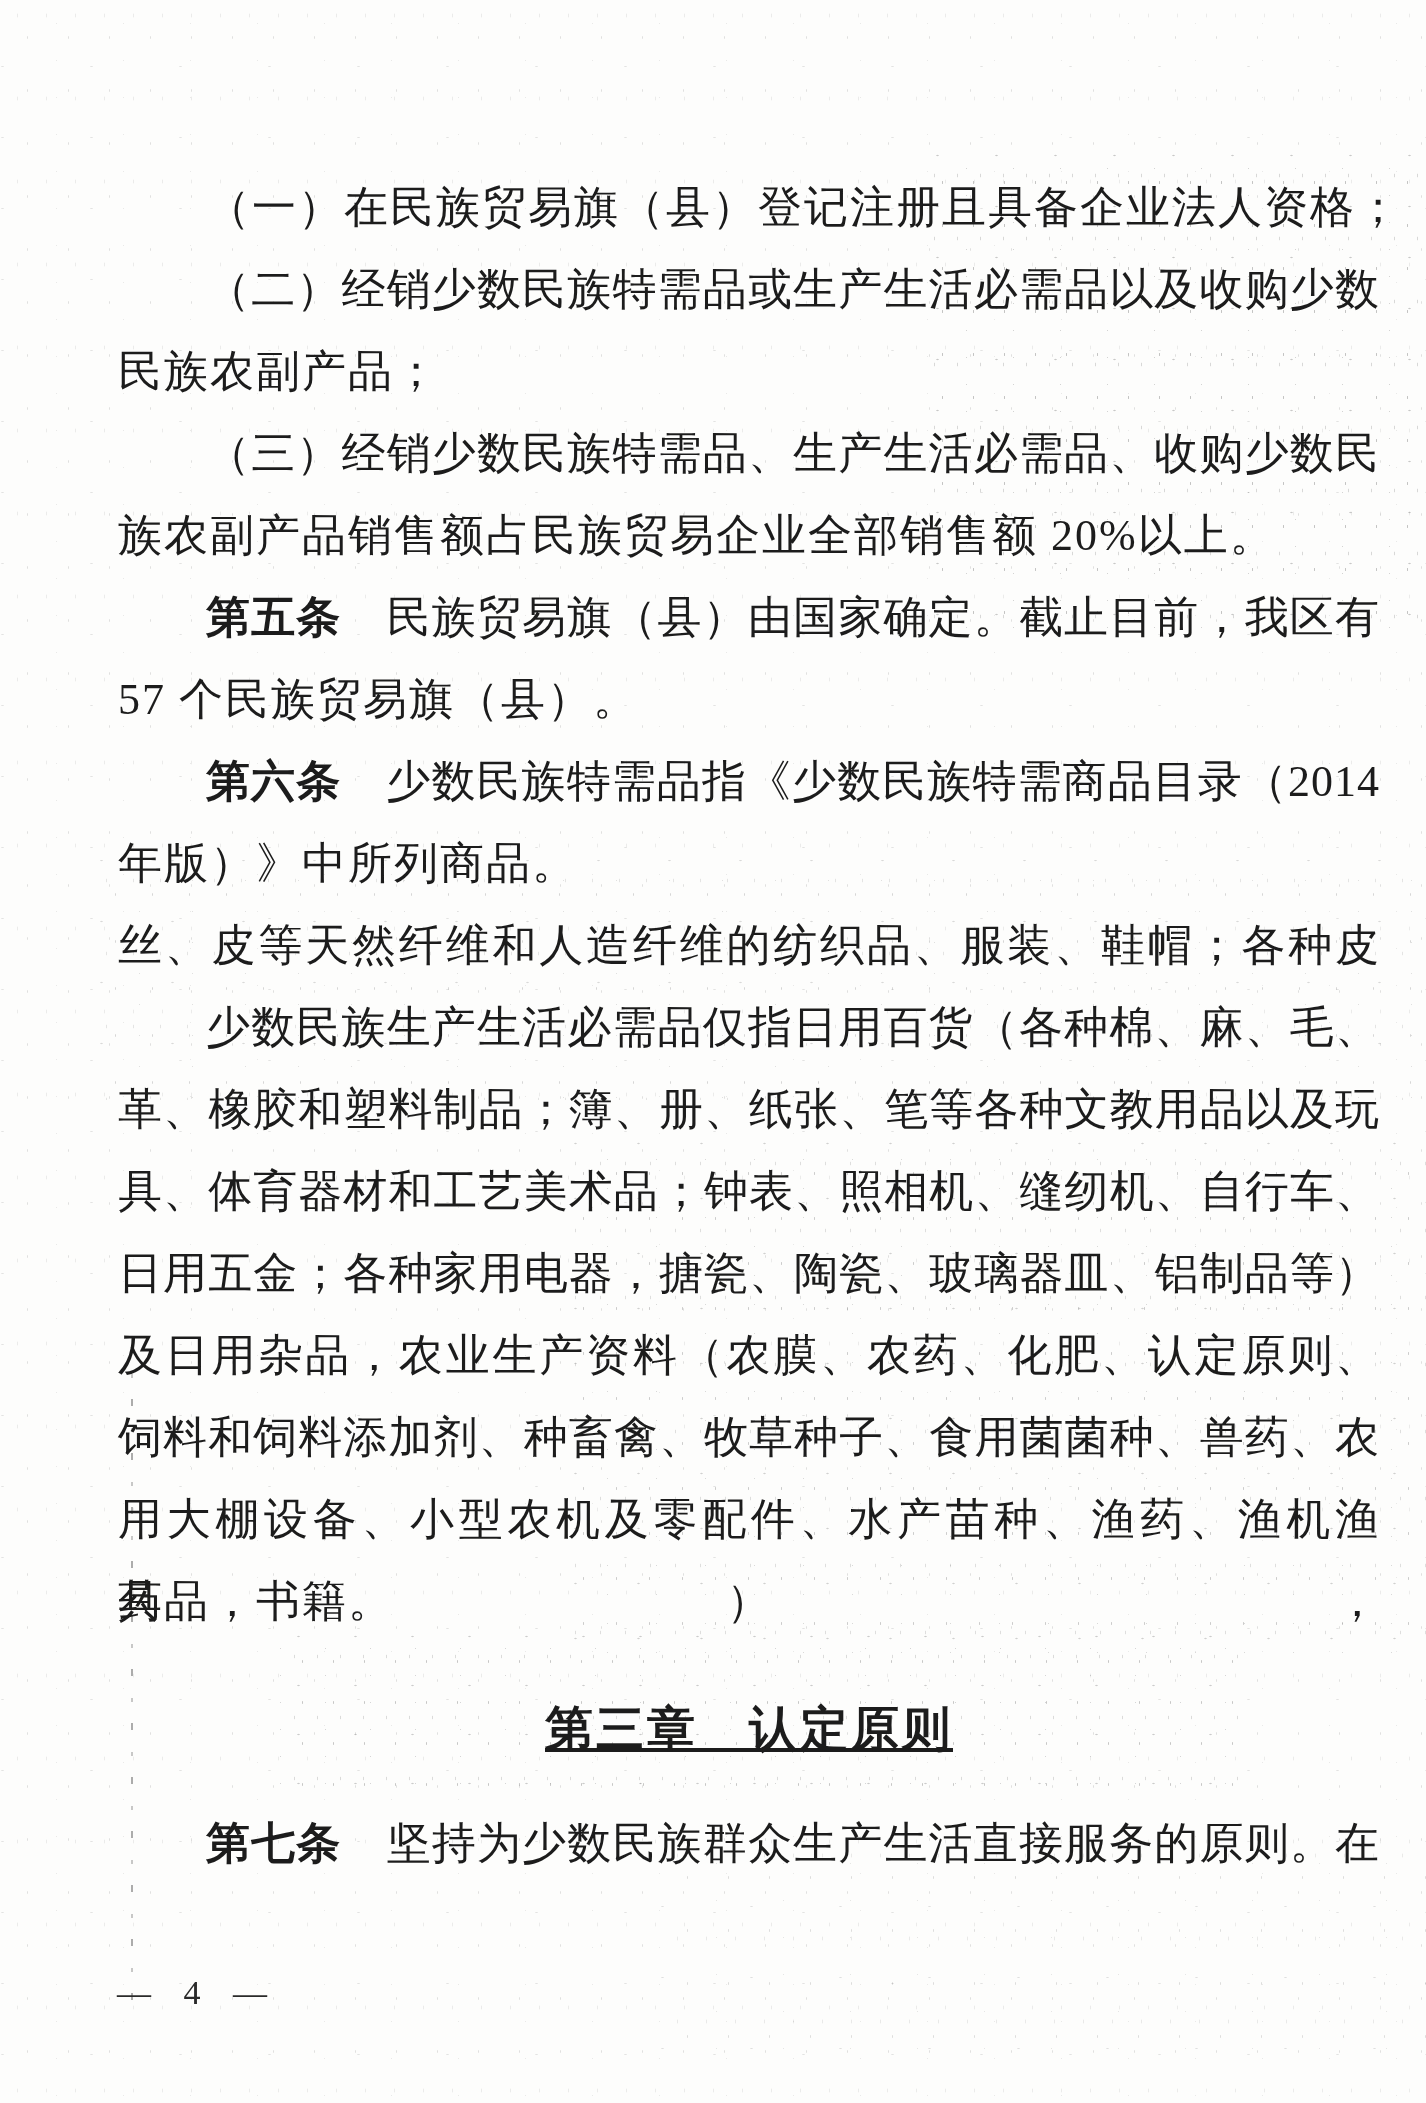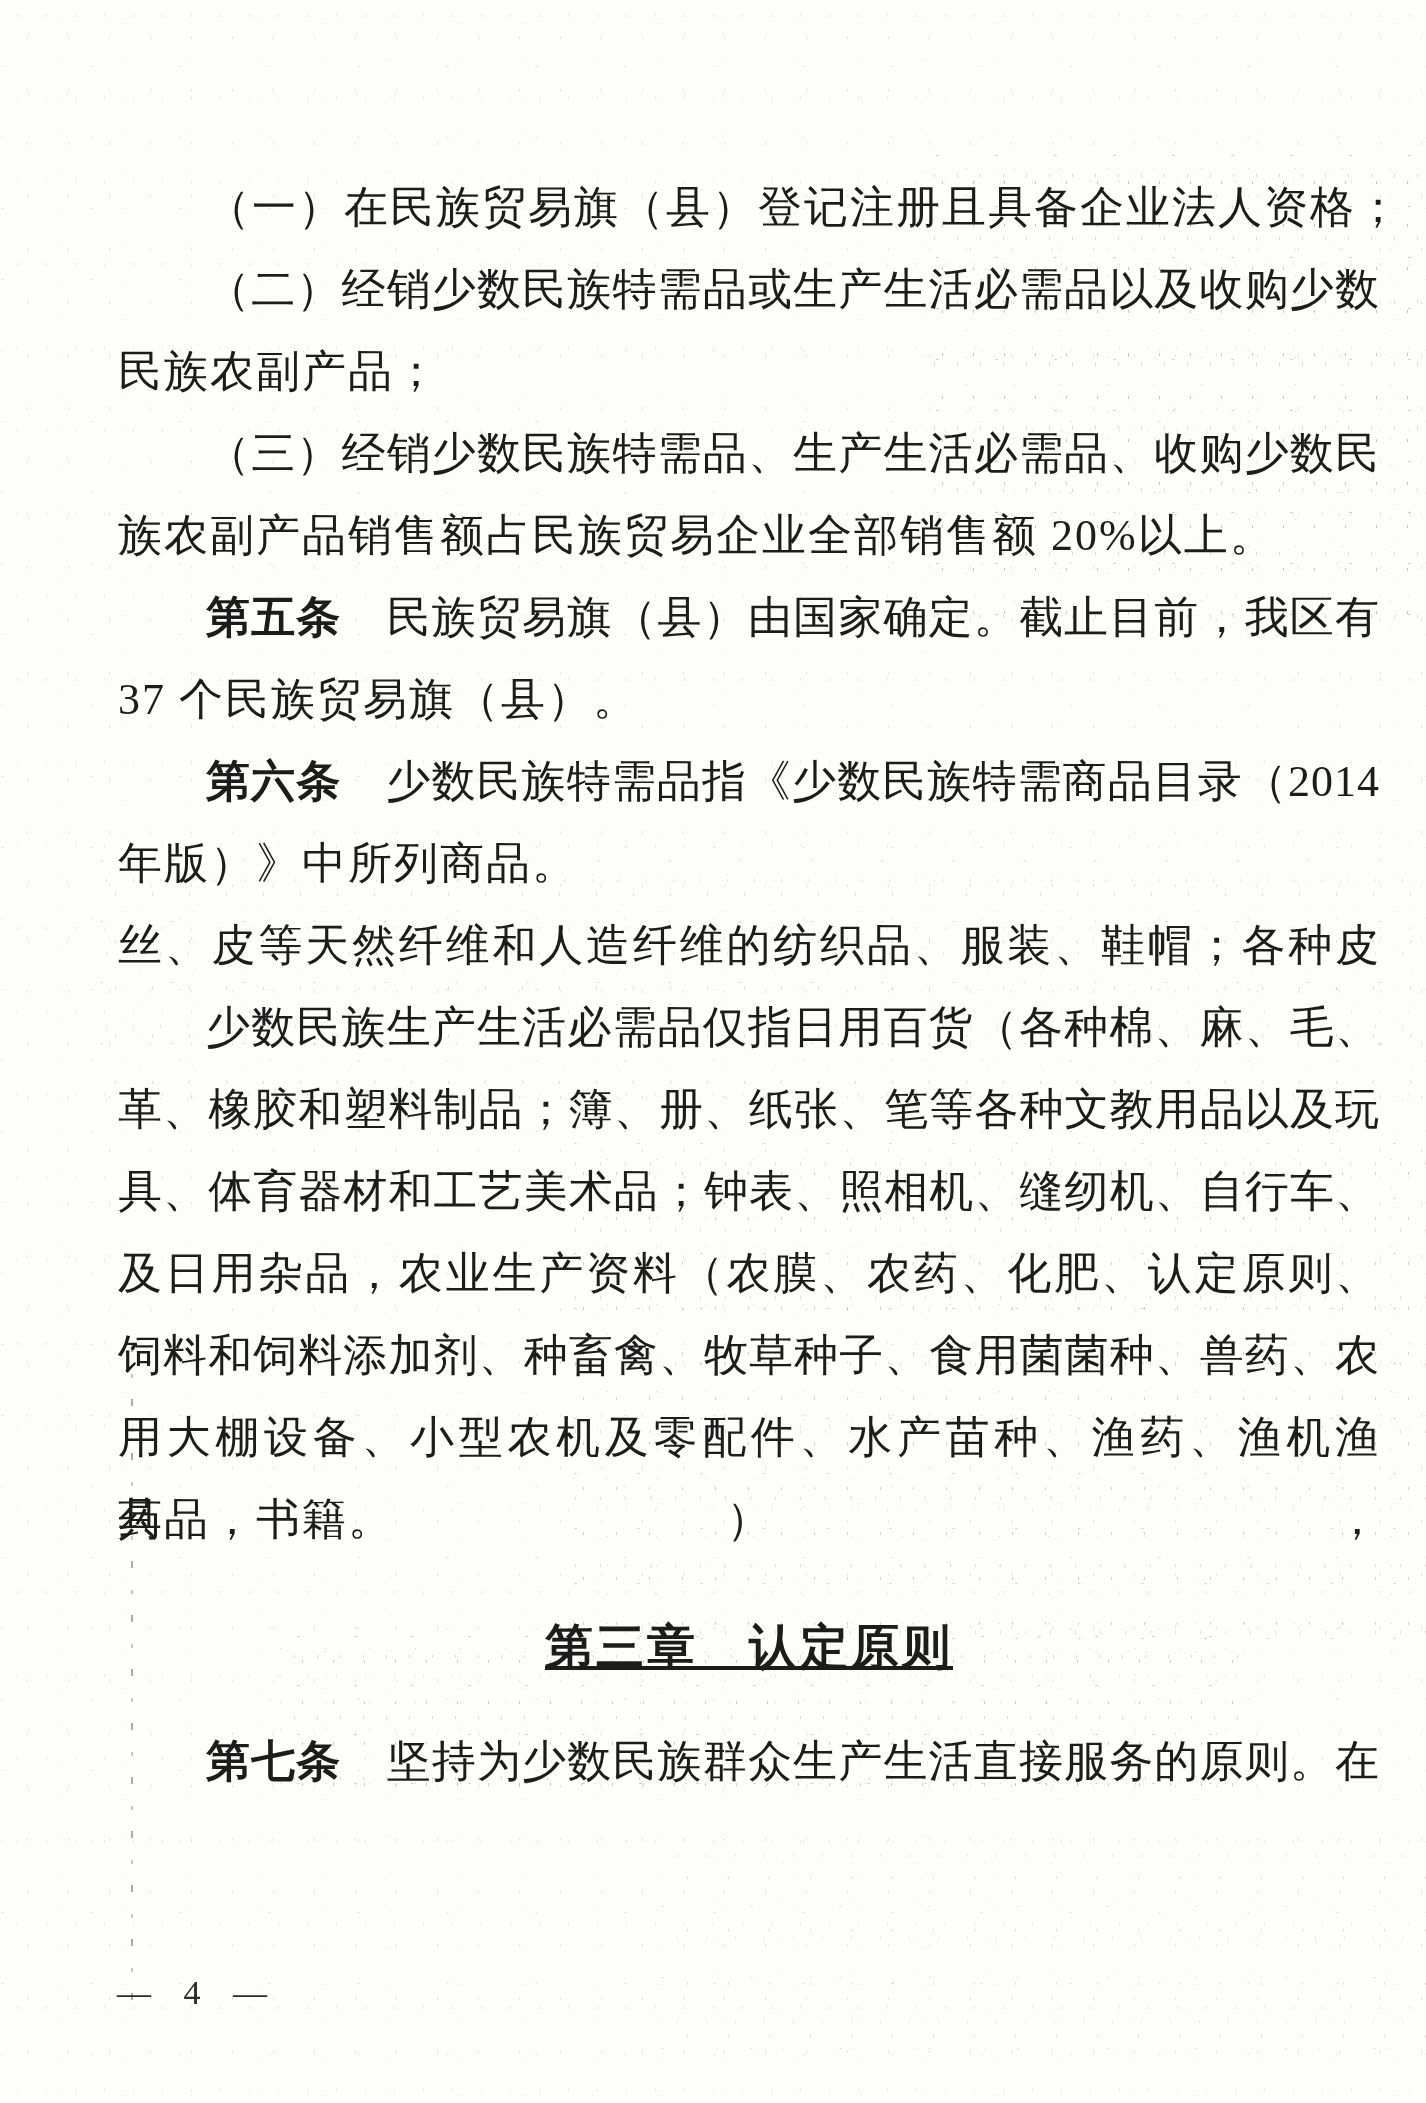--- a/index.html
+++ b/index.html
@@ -115,27 +115,28 @@
   <div class="speckle p5"></div>
   <div class="scan-line"></div>
 
   <div class="doc-body">
       <div class="line indent"><span>（一）在民族贸易旗（县）登记注册且具备企业法人资格；</span></div>
       <div class="line indent fill"><span>（二）经销少数民族特需品或生产生活必需品以及收购少数</span></div>
       <div class="line"><span>民族农副产品；</span></div>
       <div class="line indent fill"><span>（三）经销少数民族特需品、生产生活必需品、收购少数民</span></div>
       <div class="line"><span>族农副产品销售额占民族贸易企业全部销售额 20%以上。</span></div>
       <div class="line indent fill"><span class="bold">第五条</span><span>　民族贸易旗（县）由国家确定。截止目前，我区有</span></div>
-      <div class="line"><span>37 个民族贸易旗（县）。</span></div>
+      <div class="line"><span>57 个民族贸易旗（县）。</span></div>
       <div class="line indent fill"><span class="bold">第六条</span><span>　少数民族特需品指《少数民族特需商品目录（2014</span></div>
       <div class="line"><span>年版）》中所列商品。</span></div>
       <div class="line fill"><span>丝、皮等天然纤维和人造纤维的纺织品、服装、鞋帽；各种皮</span></div>
       <div class="line indent fill"><span>少数民族生产生活必需品仅指日用百货（各种棉、麻、毛、</span></div>
       <div class="line fill"><span>革、橡胶和塑料制品；簿、册、纸张、笔等各种文教用品以及玩</span></div>
       <div class="line fill"><span>具、体育器材和工艺美术品；钟表、照相机、缝纫机、自行车、</span></div>
+      <div class="line fill"><span>日用五金；各种家用电器，搪瓷、陶瓷、玻璃器皿、铝制品等）</span></div>
       <div class="line fill"><span>及日用杂品，农业生产资料（农膜、农药、化肥、认定原则、</span></div>
       <div class="line fill"><span>饲料和饲料添加剂、种畜禽、牧草种子、食用菌菌种、兽药、农</span></div>
       <div class="line fill"><span>用大棚设备、小型农机及零配件、水产苗种、渔药、渔机渔具），</span></div>
       <div class="line"><span>药品，书籍。</span></div>
       <div class="line heading"><span class="bold">第三章　认定原则</span></div>
       <div class="line indent fill"><span class="bold">第七条</span><span>　坚持为少数民族群众生产生活直接服务的原则。在</span></div>
     </div>
 
   <div class="footer">— 4 —</div>
 </div>

